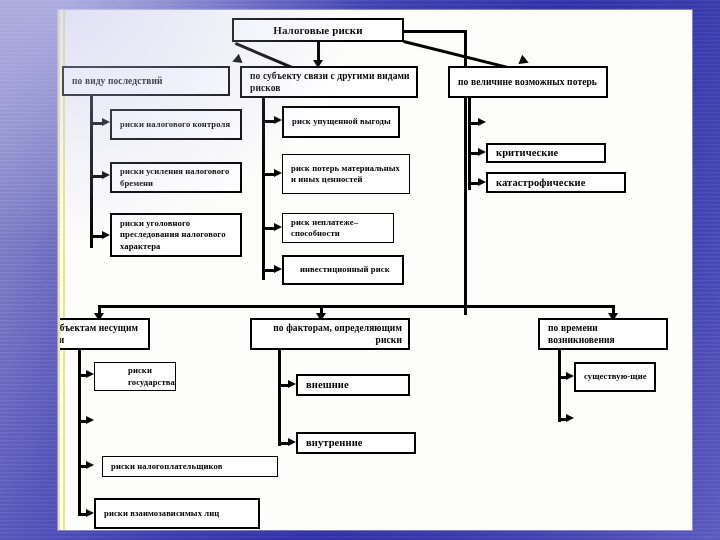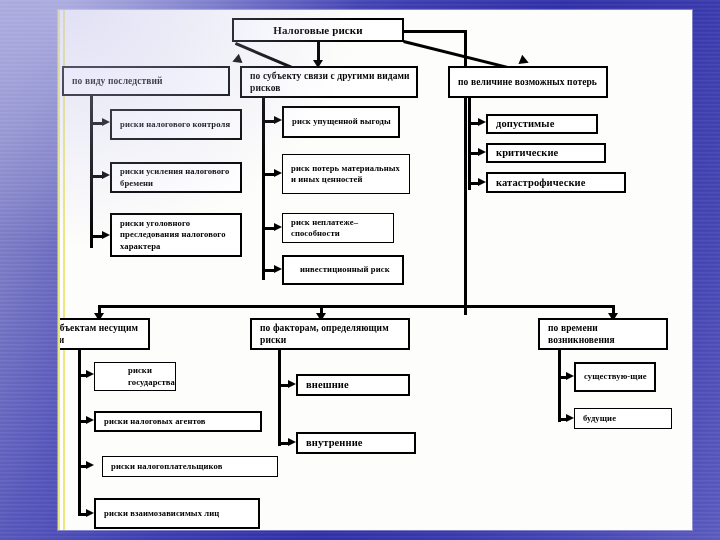--- a/index.html
+++ b/index.html
@@ -209,21 +209,20 @@
 
     <div class="ln h" style="left:202px; top:259px; width:14px;"></div>
     <div class="arw right" style="left:214px; top:255px;"></div>
     <div class="node leaf" style="left:222px; top:245px; width:122px; height:30px;padding-left:16px;">инвестиционный риск</div>
 
     <div class="node cat" style="left:388px; top:56px; width:160px; height:32px;">по величине возможных потерь</div>
     <div class="ln v" style="left:408px; top:88px; height:92px;"></div>
 
     <div class="ln h" style="left:408px; top:112px; width:12px;"></div>
     <div class="arw right" style="left:418px; top:108px;"></div>
-    <div class="node leaf big" style="left:426px; top:104px; width:112px; height:20px;">допустимые</div>
 
     <div class="ln h" style="left:408px; top:142px; width:12px;"></div>
     <div class="arw right" style="left:418px; top:138px;"></div>
     <div class="node leaf big" style="left:426px; top:133px; width:120px; height:20px;">критические</div>
 
     <div class="ln h" style="left:408px; top:172px; width:12px;"></div>
     <div class="arw right" style="left:418px; top:168px;"></div>
     <div class="node leaf big" style="left:426px; top:162px; width:140px; height:21px;">катастрофические</div>
 
     <div class="ln h" style="left:38px; top:295px; width:516px;"></div>
@@ -239,46 +238,44 @@
 
     <div class="node cat" style="left:-32px; top:308px; width:122px; height:32px;">по субъектам несущим риски</div>
     <div class="ln v" style="left:18px; top:340px; height:166px;"></div>
 
     <div class="ln h" style="left:18px; top:364px; width:10px;"></div>
     <div class="arw right" style="left:26px; top:360px;"></div>
     <div class="node leaf thin" style="left:34px; top:352px; width:82px; height:29px;padding-left:33px;">риски государства</div>
 
     <div class="ln h" style="left:18px; top:410px; width:10px;"></div>
     <div class="arw right" style="left:26px; top:406px;"></div>
-    <div class="node leaf" style="left:34px; top:401px; width:168px; height:21px;">риски налоговых агентов</div>
 
     <div class="ln h" style="left:18px; top:455px; width:10px;"></div>
     <div class="arw right" style="left:26px; top:451px;"></div>
     <div class="node leaf thin" style="left:42px; top:446px; width:176px; height:21px;text-align:center;">риски налогоплательщиков</div>
 
     <div class="ln h" style="left:18px; top:503px; width:10px;"></div>
     <div class="arw right" style="left:26px; top:499px;"></div>
     <div class="node leaf" style="left:34px; top:488px; width:166px; height:31px;">риски взаимозависимых лиц</div>
 
-    <div class="node cat" style="left:190px; top:308px; width:160px; height:32px;">по факторам, определяющим риски</div>
+    <div class="node cat" style="left:190px; top:308px; width:160px; height:32px;text-align:right;">по факторам, определяющим риски</div>
     <div class="ln v" style="left:218px; top:340px; height:96px;"></div>
 
     <div class="ln h" style="left:218px; top:374px; width:12px;"></div>
     <div class="arw right" style="left:228px; top:370px;"></div>
     <div class="node leaf big" style="left:236px; top:364px; width:114px; height:22px;">внешние</div>
 
     <div class="ln h" style="left:218px; top:432px; width:12px;"></div>
     <div class="arw right" style="left:228px; top:428px;"></div>
     <div class="node leaf big" style="left:236px; top:422px; width:120px; height:22px;">внутренние</div>
 
     <div class="node cat" style="left:478px; top:308px; width:130px; height:32px;">по времени возникновения</div>
     <div class="ln v" style="left:498px; top:340px; height:72px;"></div>
 
     <div class="ln h" style="left:498px; top:366px; width:10px;"></div>
     <div class="arw right" style="left:506px; top:362px;"></div>
     <div class="node leaf" style="left:514px; top:352px; width:82px; height:30px;">существую-щие</div>
 
     <div class="ln h" style="left:498px; top:408px; width:10px;"></div>
     <div class="arw right" style="left:506px; top:404px;"></div>
-    <div class="node leaf thin" style="left:514px; top:398px; width:98px; height:21px;">будущие</div>
 
   </div>
 </div>
 
 </body></html>

